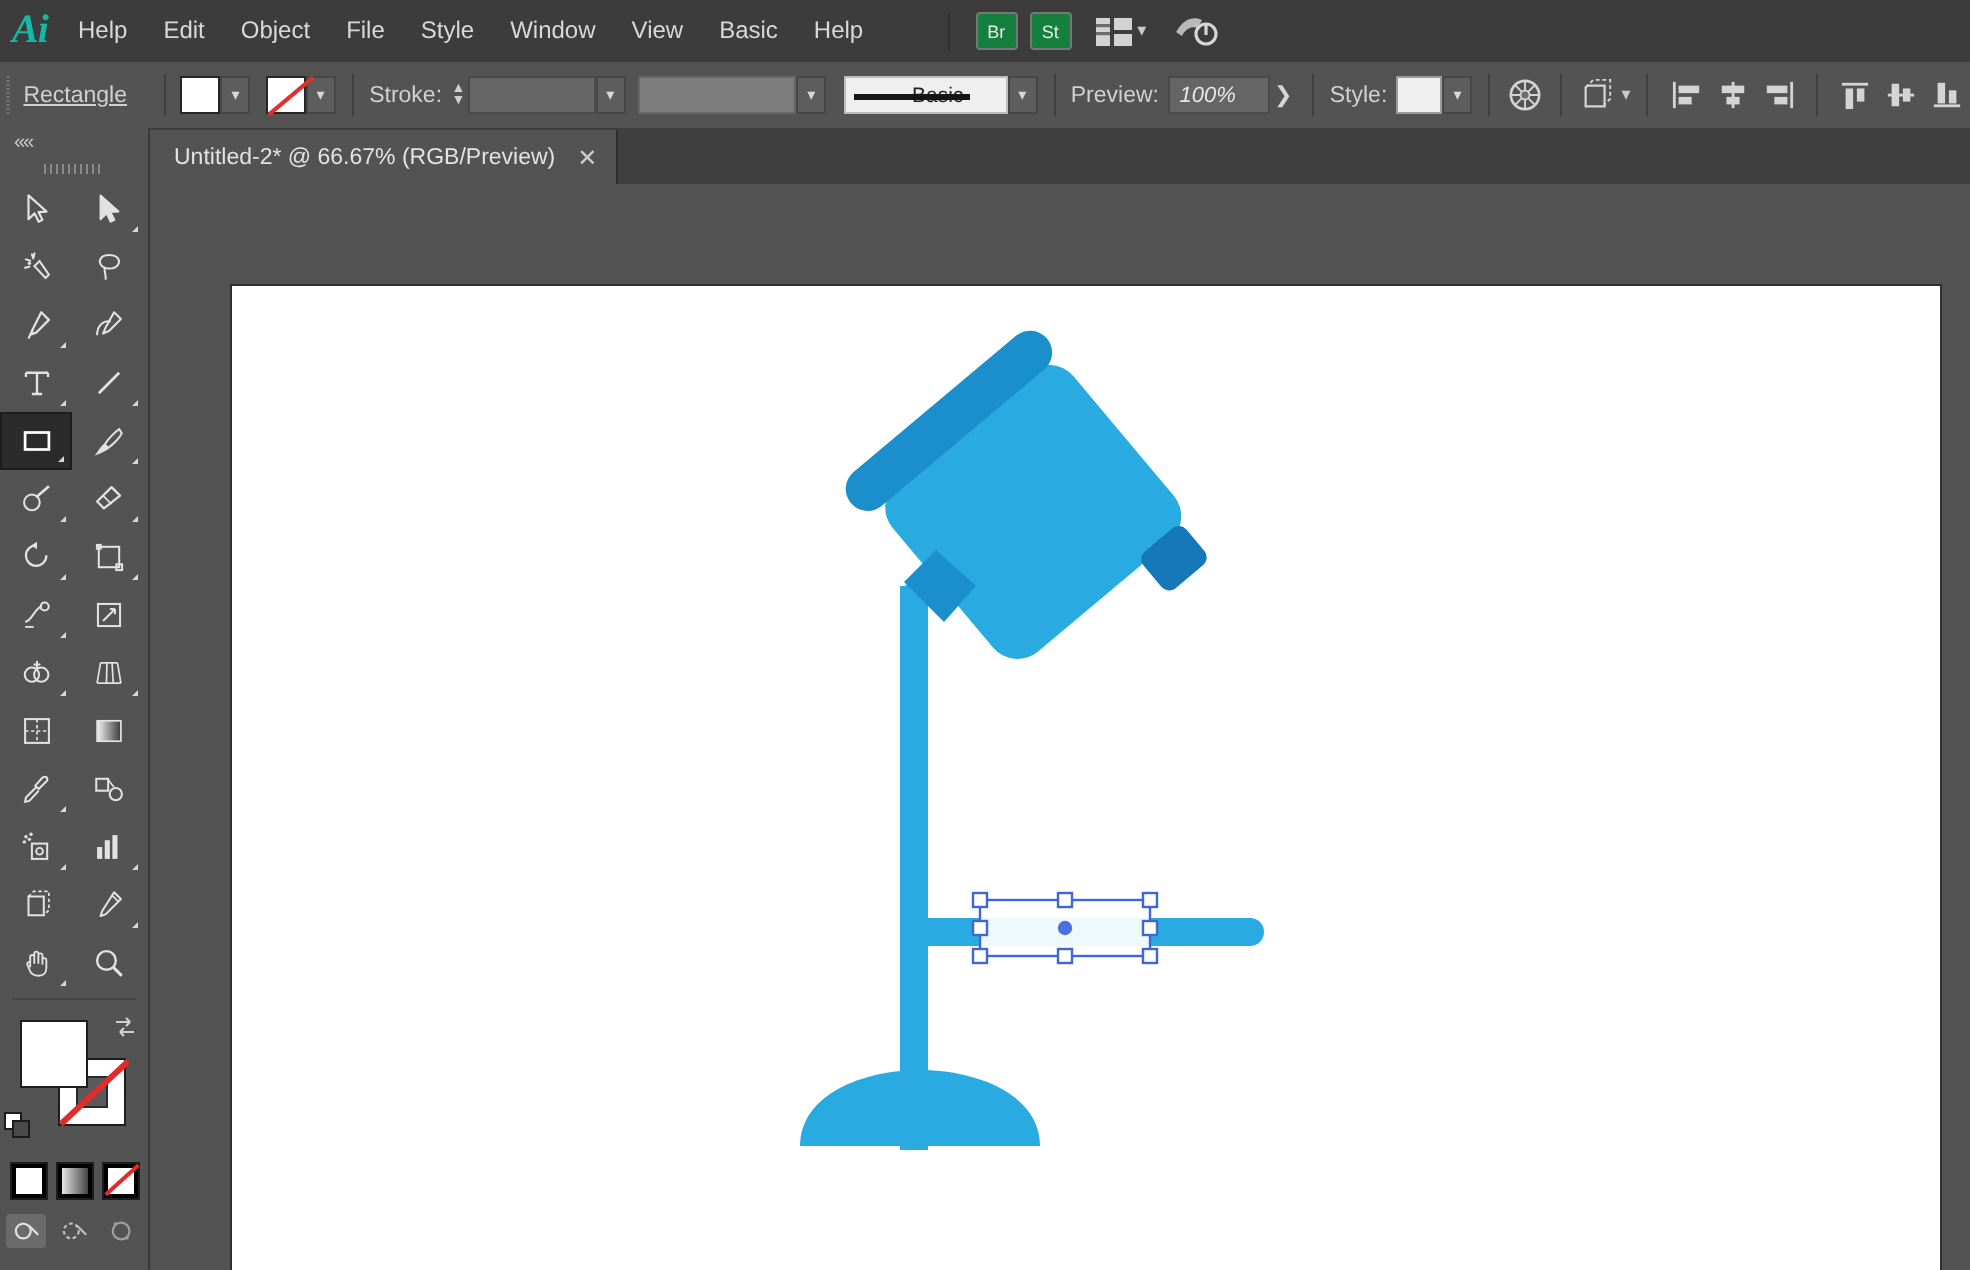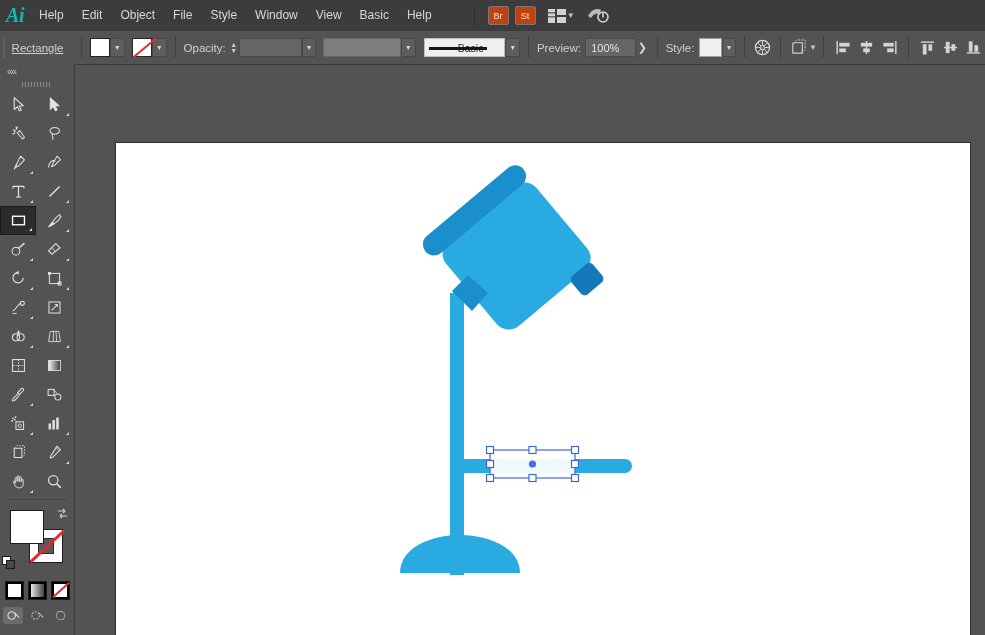--- a/index.html
+++ b/index.html
@@ -23,21 +23,21 @@
     font-family:"Liberation Serif", serif;font-weight:bold;font-style:italic;
     font-size:20px;color:#14b8a6;letter-spacing:-0.5px;
   }
   .menu-item{
     padding:0 9px;height:31px;line-height:31px;font-size:12px;color:#d8d8d8;
     cursor:default;white-space:nowrap;
   }
   .mb-spacer{flex:0 0 26px;}
   .mb-sep{width:1px;height:18px;background:#2f2f2f;margin:0 7px;}
   .mini-btn{
-    width:19px;height:17px;background:#c2410c;border-radius:2px;
+    width:19px;height:17px;background:#15803d;border-radius:2px;
     display:flex;align-items:center;justify-content:center;
     font-size:9px;color:#e8e8e8;margin-left:6px;cursor:pointer;
     border:1px solid #777;
   }
   .arrange-ico{width:18px;height:14px;margin-left:12px;cursor:pointer;display:block;}
   .chev-sm{margin-left:3px;font-size:9px;color:#c9c9c9;cursor:pointer;line-height:1;}
   .ws-ico{width:22px;height:18px;margin-left:14px;cursor:pointer;display:block;}
 
   
   .controlbar{
@@ -74,21 +74,21 @@
   .field-wide{width:72px;}
   .field-gray{width:90px;background:#7d7d7d;border-color:#666;}
   .profile{
     width:92px;height:19px;background:#efefef;border:1px solid #bdbdbd;box-sizing:border-box;
     display:flex;align-items:center;justify-content:flex-end;
     padding-right:21px;font-size:10.5px;color:#222;position:relative;
   }
   .profile:before{
     content:"";position:absolute;left:4px;top:8px;width:58px;height:3px;background:#161616;
   }
-  .opa-field{width:58px;}
+  .opa-field{width:58px;font-style:italic;}
   .arrow-r{
     width:15px;height:19px;display:flex;align-items:center;justify-content:center;
     font-size:11px;color:#d6d6d6;cursor:pointer;
   }
   .style-sw{width:27px;height:19px;background:#efefef;border:1px solid #9c9c9c;box-sizing:border-box;}
   .icon-btn{width:22px;height:21px;display:flex;align-items:center;justify-content:center;cursor:pointer;}
   .align-group{display:flex;align-items:center;gap:1px;}
 
   
   .tabbar{
@@ -236,21 +236,21 @@
     <div class="sw"></div>
     <div class="dd">▾</div>
 
     <div style="width:9px"></div>
 
     <div class="sw sw-none"></div>
     <div class="dd">▾</div>
 
     <div class="cb-sep"></div>
 
-    <div class="cb-label">Opacity:</div>
+    <div class="cb-label">Stroke:</div>
     <div class="stepper">
         <i>▲</i>
         <i>▼</i>
       </div>
     <div class="field field-wide"></div>
     <div class="dd">▾</div>
 
     <div style="width:8px"></div>
     <div class="field field-gray"></div>
     <div class="dd">▾</div>
@@ -339,20 +339,26 @@
       <div class="icon-btn">
         <svg viewBox="0 0 18 16" width="17" height="15">
           <rect x="2" y="13" width="14" height="1.5" fill="#d4d4d4"></rect>
           <rect x="4" y="1.5" width="4" height="11" fill="#d4d4d4"></rect>
           <rect x="10" y="5.5" width="4" height="7" fill="#d4d4d4"></rect>
         </svg>
       </div>
     </div>
   </div>
 
+  <div class="tabbar">
+    <div class="doctab">
+      <span>Untitled-2* @ 66.67% (RGB/Preview)</span>
+      <span class="tab-close">✕</span>
+    </div>
+  </div>
 
   <div class="toolbar">
     <div class="tb-collapse">««</div>
     <div class="tb-grip">
         <i></i>
       </div>
 
     <div class="tgrid">
 
       <div class="tool">

